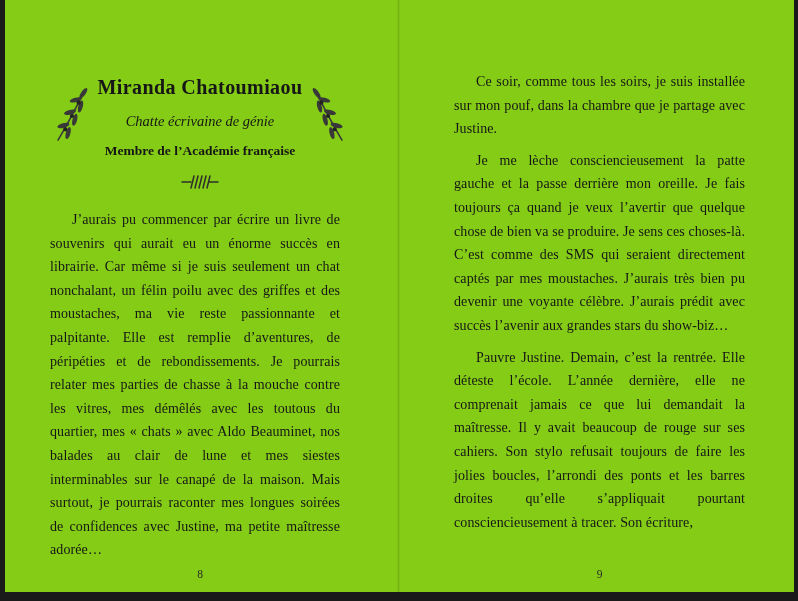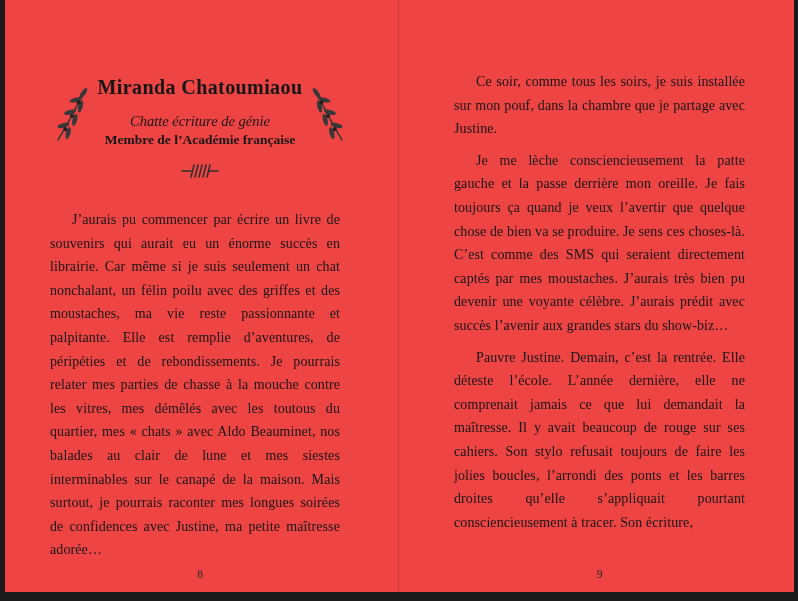--- a/index.html
+++ b/index.html
@@ -2,21 +2,21 @@
 <html lang="fr"><head>
 <meta charset="utf-8">
 <style>
   * { box-sizing: border-box; }
   html, body { margin: 0; padding: 0; background: #ffffff; }
 
   .screen {
     position: relative;
     width: 798px;
     height: 601px;
-    background: #ef4444;
+    background: #84cc16;
     overflow: hidden;
     font-family: "Liberation Serif", "DejaVu Serif", serif;
     color: #161616;
   }
 
   
   .edge { position: absolute; background: #1a1a1a; }
   .edge.left   { left: 0; top: 0; width: 5px; height: 601px; }
   .edge.right  { right: 0; top: 0; width: 4px; height: 601px; }
   .edge.bottom { left: 0; bottom: 0; width: 798px; height: 9px; }
@@ -43,21 +43,21 @@
     letter-spacing: 0.4px;
     line-height: 26px;
   }
   .chapter-subtitle {
     margin-top: 12px;
     font-style: italic;
     font-size: 14.5px;
     line-height: 18px;
   }
   .chapter-membership {
-    margin-top: 1px;
+    margin-top: 12px;
     font-weight: bold;
     font-size: 13.5px;
     line-height: 17px;
   }
   .chapter-divider { margin-top: 15px; height: 16px; }
 
   .branch {
     position: absolute;
     width: 38px; height: 64px;
     top: 84px;
@@ -123,21 +123,21 @@
       <ellipse cx="12" cy="42" rx="6.5" ry="2.4" transform="rotate(-15 12 42)"></ellipse>
       <ellipse cx="17" cy="50" rx="6.5" ry="2.4" transform="rotate(-75 17 50)"></ellipse>
     </g>
     <circle cx="28" cy="18" r="2.2" fill="#222"></circle>
     <circle cx="21" cy="32" r="2.2" fill="#222"></circle>
     <circle cx="14" cy="46" r="2.2" fill="#222"></circle>
   </svg>
 
   <div class="chapter-header">
     <h1 class="chapter-title">Miranda Chatoumiaou</h1>
-    <div class="chapter-subtitle">Chatte écriture de génie</div>
+    <div class="chapter-subtitle">Chatte écrivaine de génie</div>
     <div class="chapter-membership">Membre de l’Académie française</div>
     <div class="chapter-divider">
       <svg width="38" height="16" viewBox="0 0 38 16" aria-hidden="true">
         <g stroke="#2e2e2e" stroke-width="1.5" fill="none" stroke-linecap="round">
           <path d="M1,8 H10"></path>
           <path d="M28,8 H37"></path>
           <path d="M13,2 L10,14"></path>
           <path d="M17,2 L14,14"></path>
           <path d="M21,2 L18,14"></path>
           <path d="M25,2 L22,14"></path>

